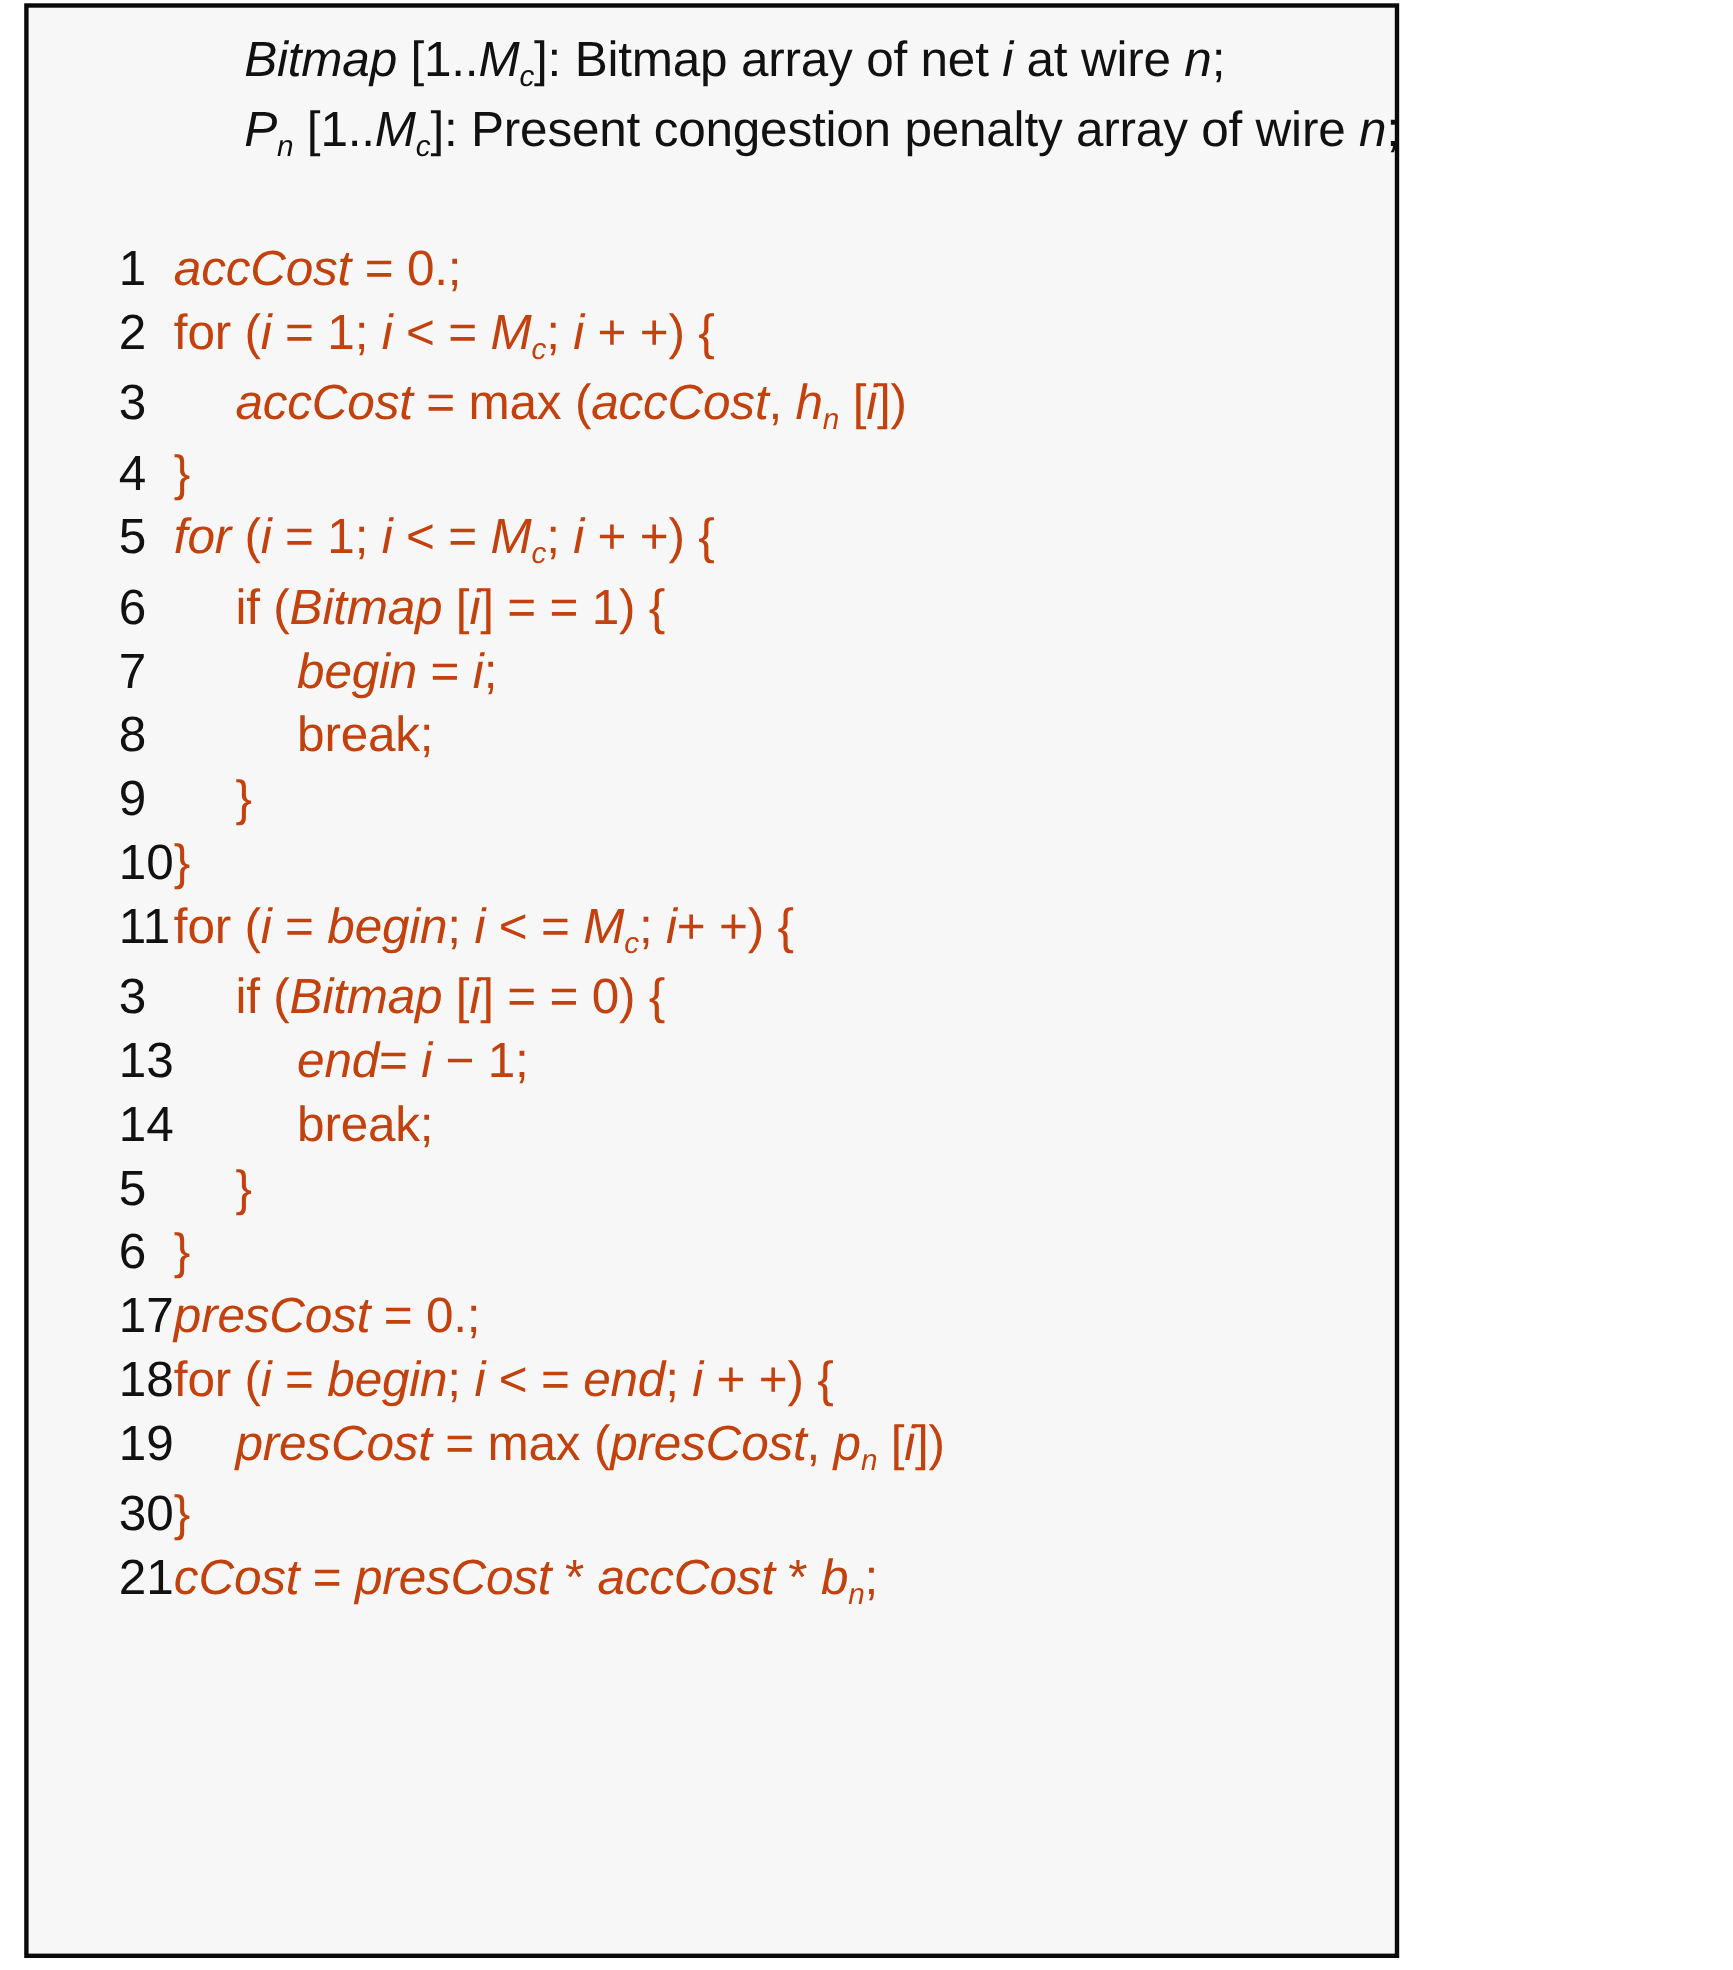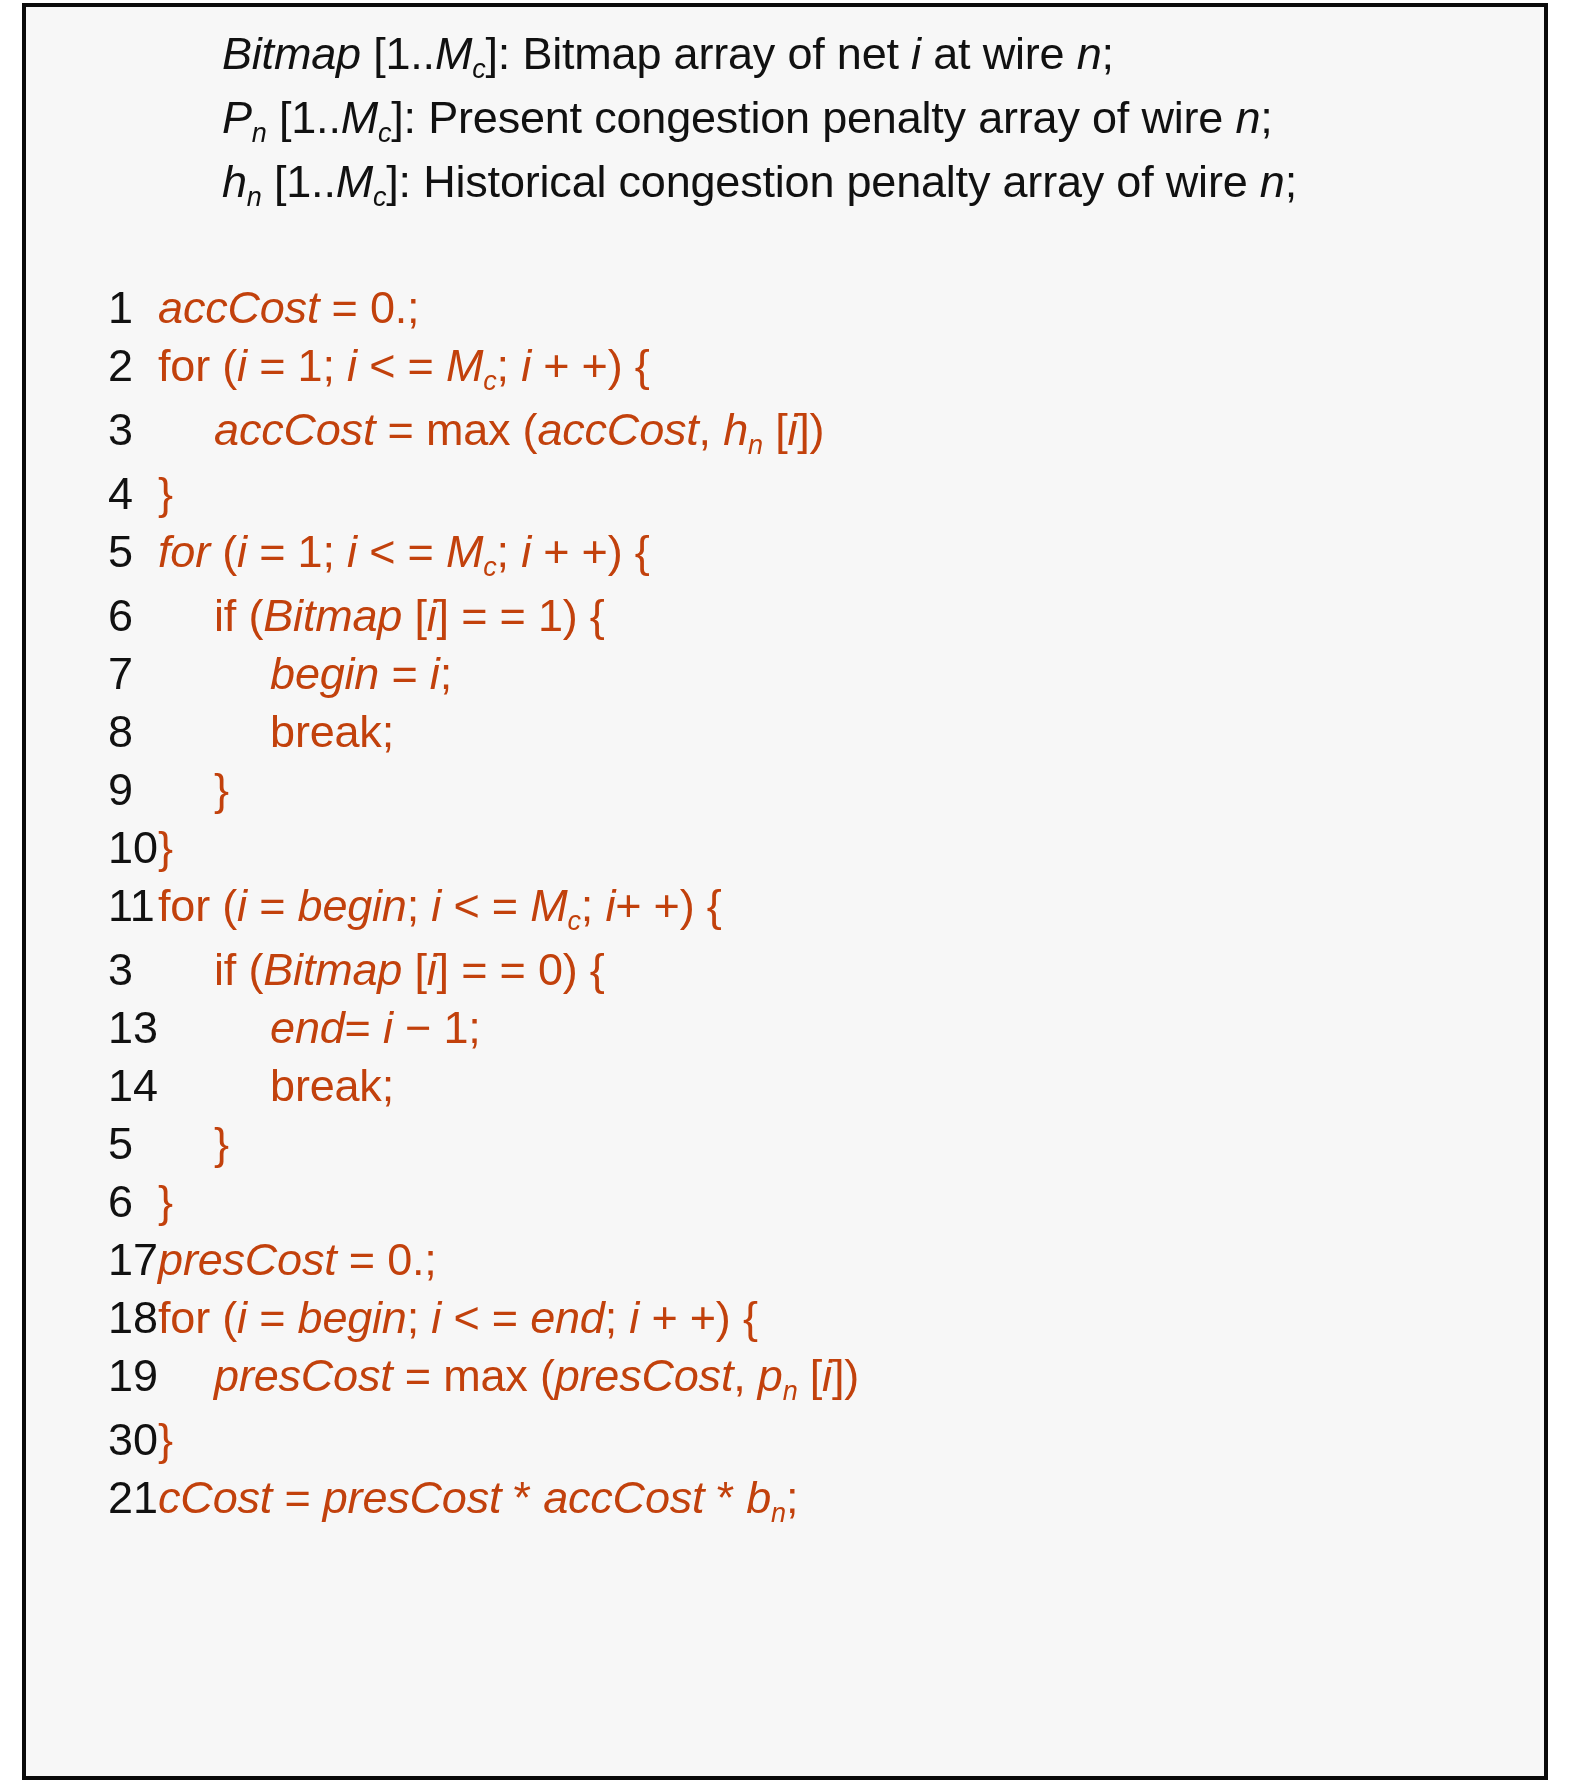--- a/index.html
+++ b/index.html
@@ -13,21 +13,21 @@
     width: 1575px;
     height: 1791px;
     background: #ffffff;
     overflow: hidden;
     font-family: "Liberation Sans", "DejaVu Sans", sans-serif;
   }
   #frame {
     position: absolute;
     left: 22px;
     top: 3px;
-    width: 1526px;
+    width: 1250px;
     height: 1777px;
     border: 4px solid #0a0a0a;
     background: #f7f7f7;
     box-sizing: border-box;
   }
   #content {
     position: absolute;
     left: 0;
     top: 0;
     right: 0;
@@ -98,21 +98,20 @@
 </head>
 <body>
 
 <div id="page">
   <div id="frame">
     <div id="content">
 
       <div class="decl-block">
           <div class="decl-line"><i>Bitmap</i> [1..<i>M</i><sub>c</sub>]: Bitmap array of net <i>i</i> at wire <i>n</i>;</div>
           <div class="decl-line"><i>P</i><sub>n</sub> [1..<i>M</i><sub>c</sub>]: Present congestion penalty array of wire <i>n</i>;</div>
-          <div class="decl-line"><i>h</i><sub>n</sub> [1..<i>M</i><sub>c</sub>]: Historical congestion penalty array of wire <i>n</i>;</div>
         </div>
 
       <div class="spacer"></div>
 
       <table class="code-table">
         <tbody>
             <tr class="code-row">
               <td class="lineno">1</td>
               <td class="codecell ind0"><i>accCost</i> = 0.;</td>
             </tr>

